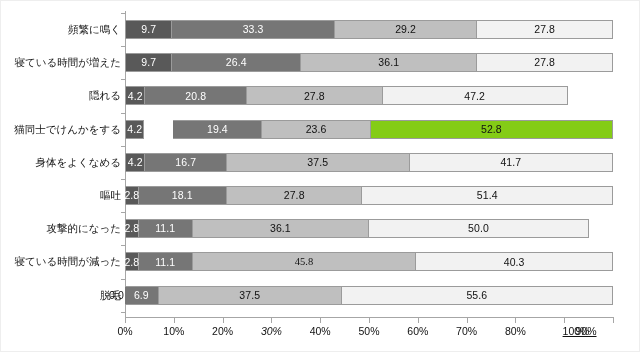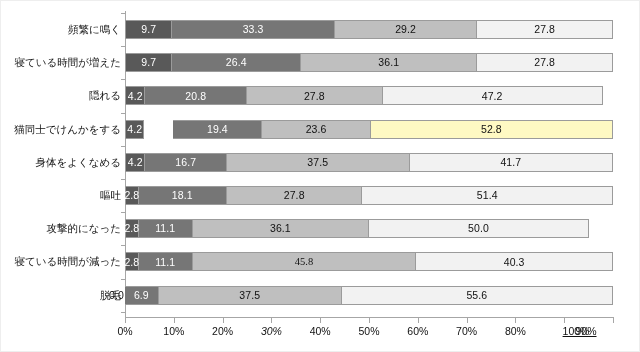--- a/index.html
+++ b/index.html
@@ -195,38 +195,38 @@
         <div class="bar-track">
           <div class="seg s0" style="width: 20.496px; background: rgb(89, 89, 89);">
             <span class="seg-label">4.2</span>
           </div>
           <div class="seg s1" style="width: 101.504px; background: rgb(118, 118, 118);">
             <span class="seg-label">20.8</span>
           </div>
           <div class="seg s2" style="width: 135.664px; background: rgb(191, 191, 191);">
             <span class="seg-label">27.8</span>
           </div>
-          <div class="seg s3" style="width: 220px; background: rgb(242, 242, 242);">
+          <div class="seg s3" style="width: 185px; background: rgb(242, 242, 242);">
             <span class="seg-label">47.2</span>
           </div>
         </div>
       </div>
       <div class="row" style="top: 108.6px;">
         <div class="row-label">猫同士でけんかをする</div>
         <div class="bar-track">
           <div class="seg s0" style="width: 20.496px; background: rgb(89, 89, 89);">
             <span class="seg-label">4.2</span>
           </div>
           <div class="seg s1" style="width: 94.672px; background: rgb(118, 118, 118); margin-left: 29px;">
             <span class="seg-label">19.4</span>
           </div>
           <div class="seg s2" style="width: 115.168px; background: rgb(191, 191, 191);">
             <span class="seg-label">23.6</span>
           </div>
-          <div class="seg s3" style="width: 257.664px; background: #fef9c3;">
+          <div class="seg s3" style="width: 257.664px; background: #84cc16;">
             <span class="seg-label">52.8</span>
           </div>
         </div>
       </div>
       <div class="row" style="top: 141.8px;">
         <div class="row-label">身体をよくなめる</div>
         <div class="bar-track">
           <div class="seg s0" style="width: 20.496px; background: rgb(89, 89, 89);">
             <span class="seg-label">4.2</span>
           </div>

